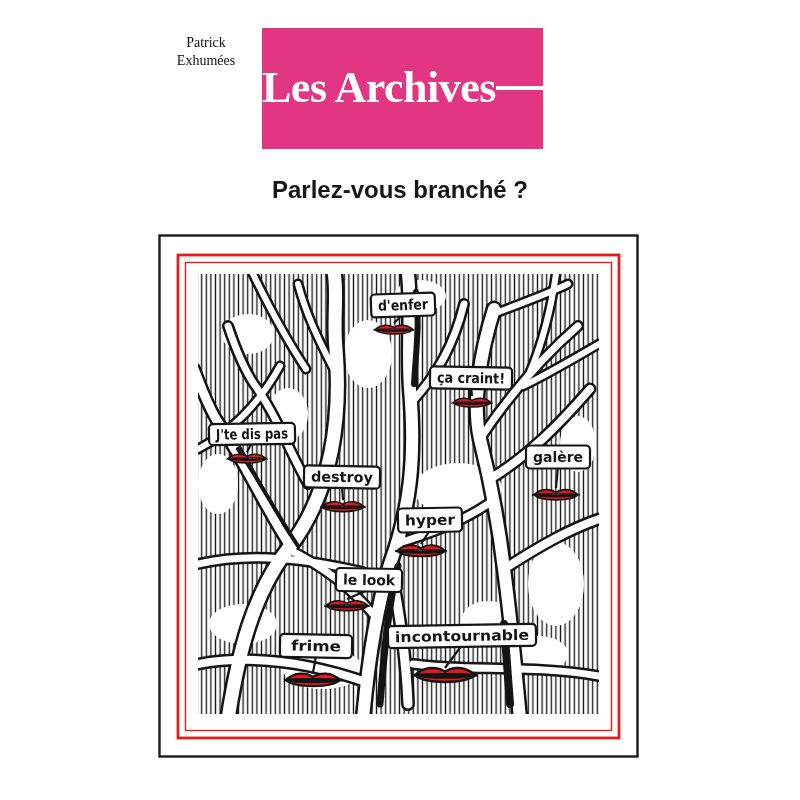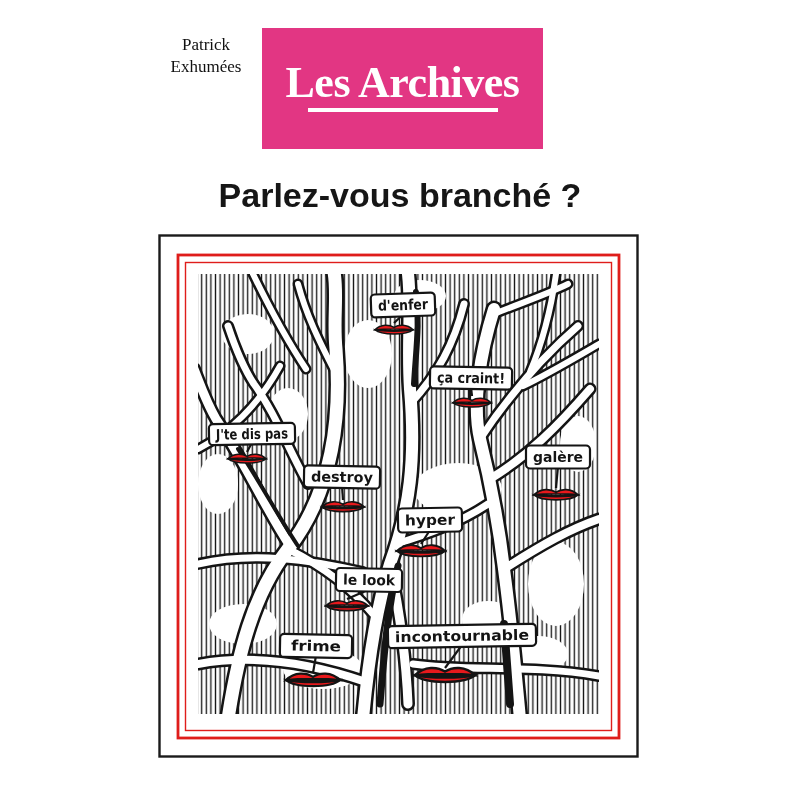--- a/index.html
+++ b/index.html
@@ -3,37 +3,37 @@
 <meta charset="utf-8">
 <style>
   html,body{margin:0;padding:0;background:#fff;}
   .cover{
     position:relative;width:800px;height:800px;background:#ffffff;overflow:hidden;
     font-family:"Liberation Serif",serif;
   }
   .author{
     position:absolute;left:156px;top:34px;width:100px;
     text-align:center;font-family:"Liberation Serif",serif;
-    font-size:17px;line-height:1.28;color:#111;
+    font-size:14px;line-height:1.28;color:#111;
   }
   .author span{display:block;}
   .title-block{
     position:absolute;left:262px;top:28px;width:281px;height:121px;
-    display:flex;flex-direction:column;align-items:center;justify-content:center;
+    display:flex;align-items:center;justify-content:center;
     color:#fff;
   }
   .title-line{
     font-family:"Liberation Serif",serif;font-weight:700;
     font-size:44px;line-height:1.02;white-space:nowrap;letter-spacing:-0.5px;
   }
   .title-rule{width:190px;height:4px;background:#fff;margin:3px auto 4px auto;}
   .subtitle{
     position:absolute;left:0;top:176px;width:800px;text-align:center;
     font-family:"Liberation Sans",sans-serif;font-weight:700;
-    font-size:34px;color:#161616;letter-spacing:0px;
+    font-size:24px;color:#161616;letter-spacing:0px;
   }
   .frame{position:absolute;left:158px;top:234px;width:481px;height:524px;}
   svg{display:block;}
 </style>
 </head>
 <body>
 
 <div class="cover">
 
   <div class="author">

